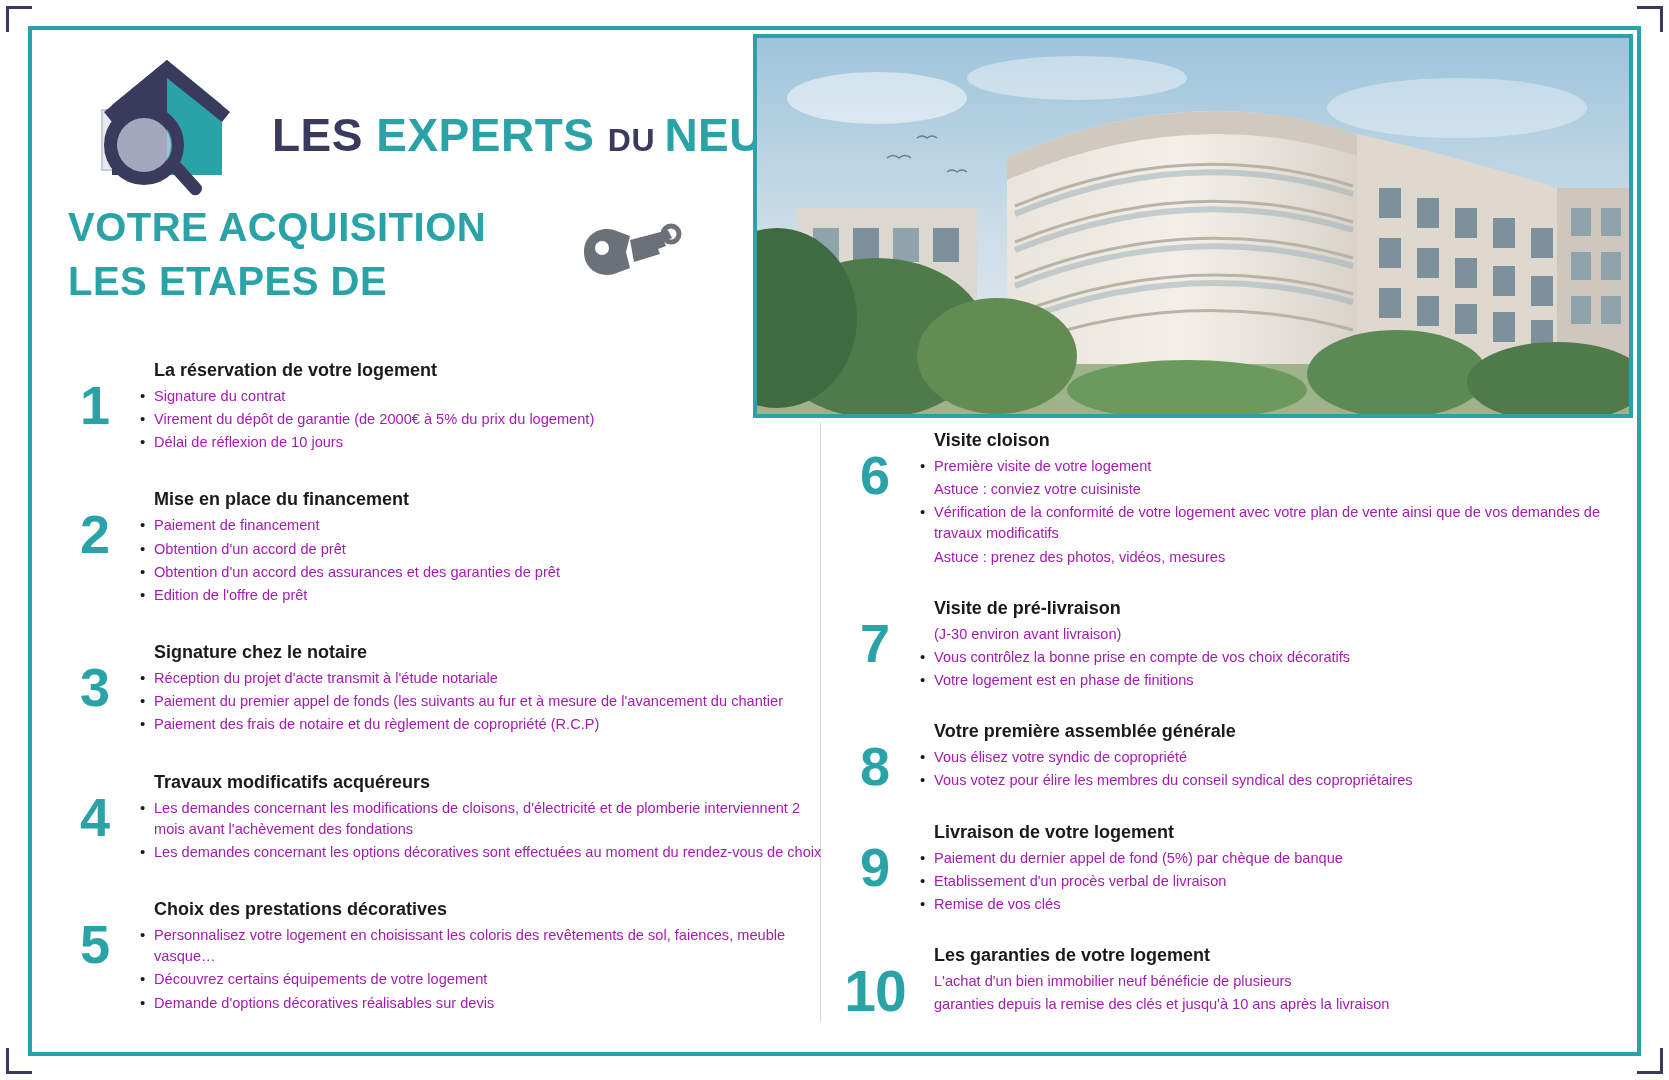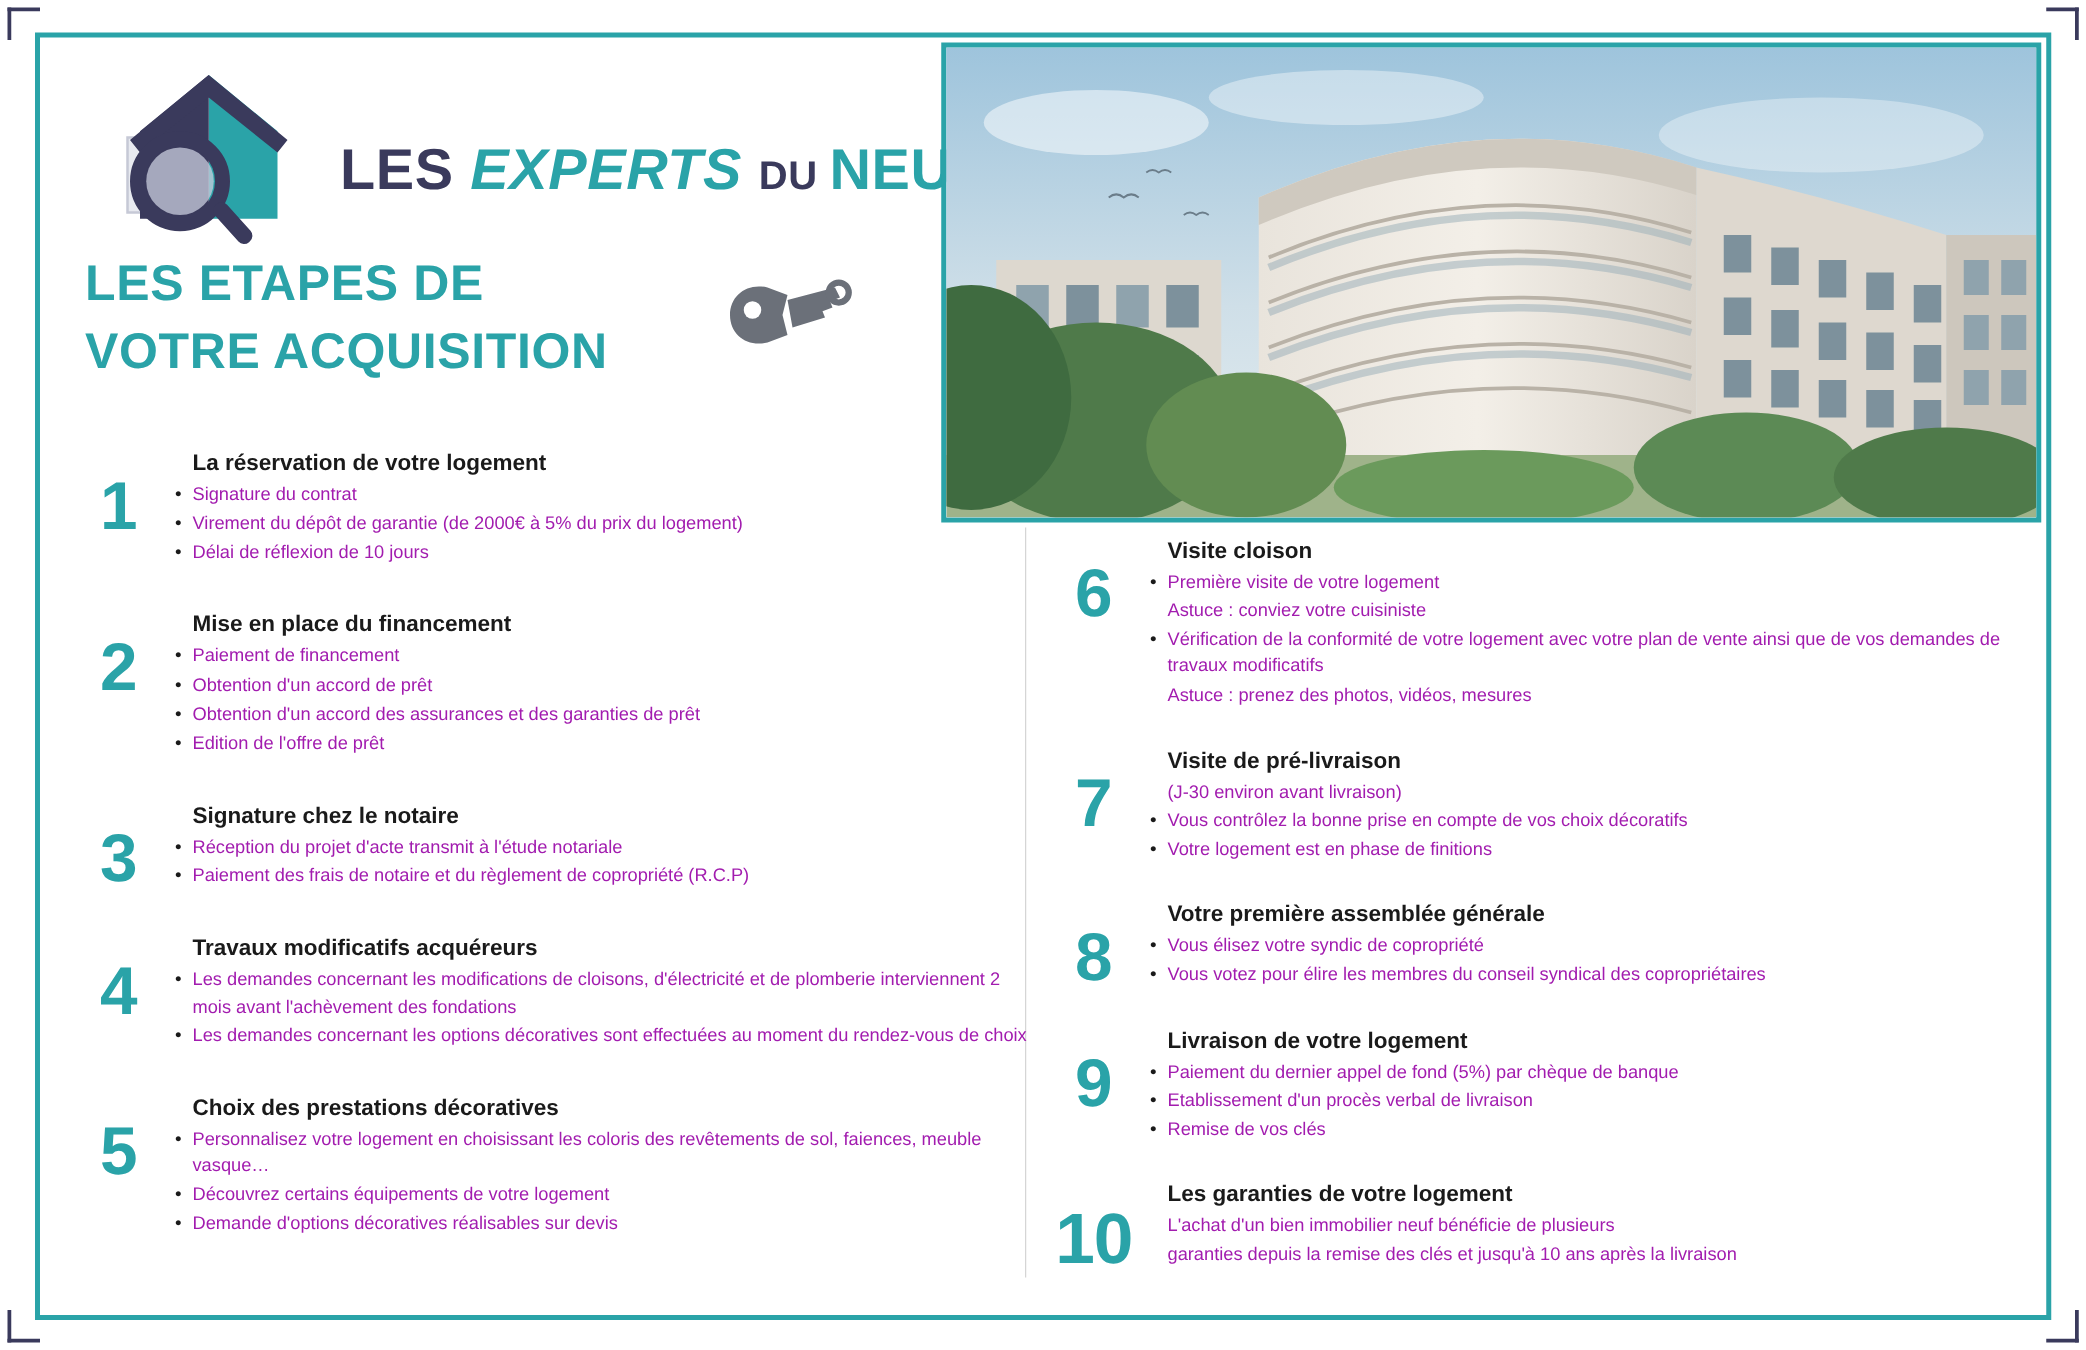--- a/index.html
+++ b/index.html
@@ -41,21 +41,21 @@
   .logo-text {
     position: absolute;
     left: 200px;
     top: 58px;
     font-size: 46px;
     font-weight: bold;
     letter-spacing: 0.5px;
     white-space: nowrap;
   }
   .logo-les { color: #3a3a5c; }
-  .logo-experts { color: #2aa3a8; font-style: italic; }
+  .logo-experts { color: #2aa3a8; }
   .logo-du { color: #3a3a5c; font-size: 32px; }
   .logo-neuf { color: #2aa3a8; }
 
   .main-title {
     position: absolute;
     left: 36px;
     top: 170px;
     font-size: 40px;
     font-weight: bold;
     color: #2aa3a8;
@@ -165,22 +165,22 @@
       <circle cx="72" cy="95" r="34" fill="none" stroke="#3a3a5c" stroke-width="12"></circle>
       <circle cx="72" cy="95" r="27" fill="#c9cede" opacity="0.75"></circle>
       <rect x="96" y="118" width="13" height="40" rx="6" fill="#3a3a5c" transform="rotate(-42 96 118)"></rect>
     </svg>
     <div class="logo-text">
       <span class="logo-les">LES </span><span class="logo-experts">EXPERTS </span><span class="logo-du">DU </span><span class="logo-neuf">NEUF</span>
     </div>
   </div>
 
   <div class="main-title">
+    <div>VOTRE ACQUISITION</div>
     <div>LES ETAPES DE</div>
-    <div>VOTRE ACQUISITION</div>
   </div>
 
   <svg class="keys-icon" width="110" height="70" viewBox="0 0 110 70">
     <path d="M12 34 C12 18 26 8 42 12 L58 18 L54 34 L58 50 L42 56 C26 60 12 50 12 34 Z" fill="#6b7079"></path>
     <circle cx="30" cy="30" r="7" fill="#ffffff"></circle>
     <path d="M58 22 L96 12 L100 20 L92 23 L94 28 L86 31 L88 36 L62 44 Z" fill="#6b7079"></path>
     <circle cx="99" cy="16" r="8" fill="none" stroke="#6b7079" stroke-width="5"></circle>
   </svg>
 
   <div class="hero">
@@ -297,20 +297,21 @@
             <li class="bulleted">Edition de l'offre de prêt</li>
           </ul>
         </div>
       </div>
       <div class="step">
         <div class="step-num">3</div>
         <div class="step-body">
           <div class="step-title">Signature chez le notaire</div>
           <ul class="step-list">
             <li class="bulleted">Réception du projet d'acte transmit à l'étude notariale</li>
+            <li class="bulleted">Paiement du premier appel de fonds (les suivants au fur et à mesure de l'avancement du chantier</li>
             <li class="bulleted">Paiement des frais de notaire et du règlement de copropriété (R.C.P)</li>
           </ul>
         </div>
       </div>
       <div class="step">
         <div class="step-num">4</div>
         <div class="step-body">
           <div class="step-title">Travaux modificatifs acquéreurs</div>
           <ul class="step-list">
             <li class="bulleted">Les demandes concernant les modifications de cloisons, d'électricité et de plomberie interviennent 2 mois avant l'achèvement des fondations</li>

